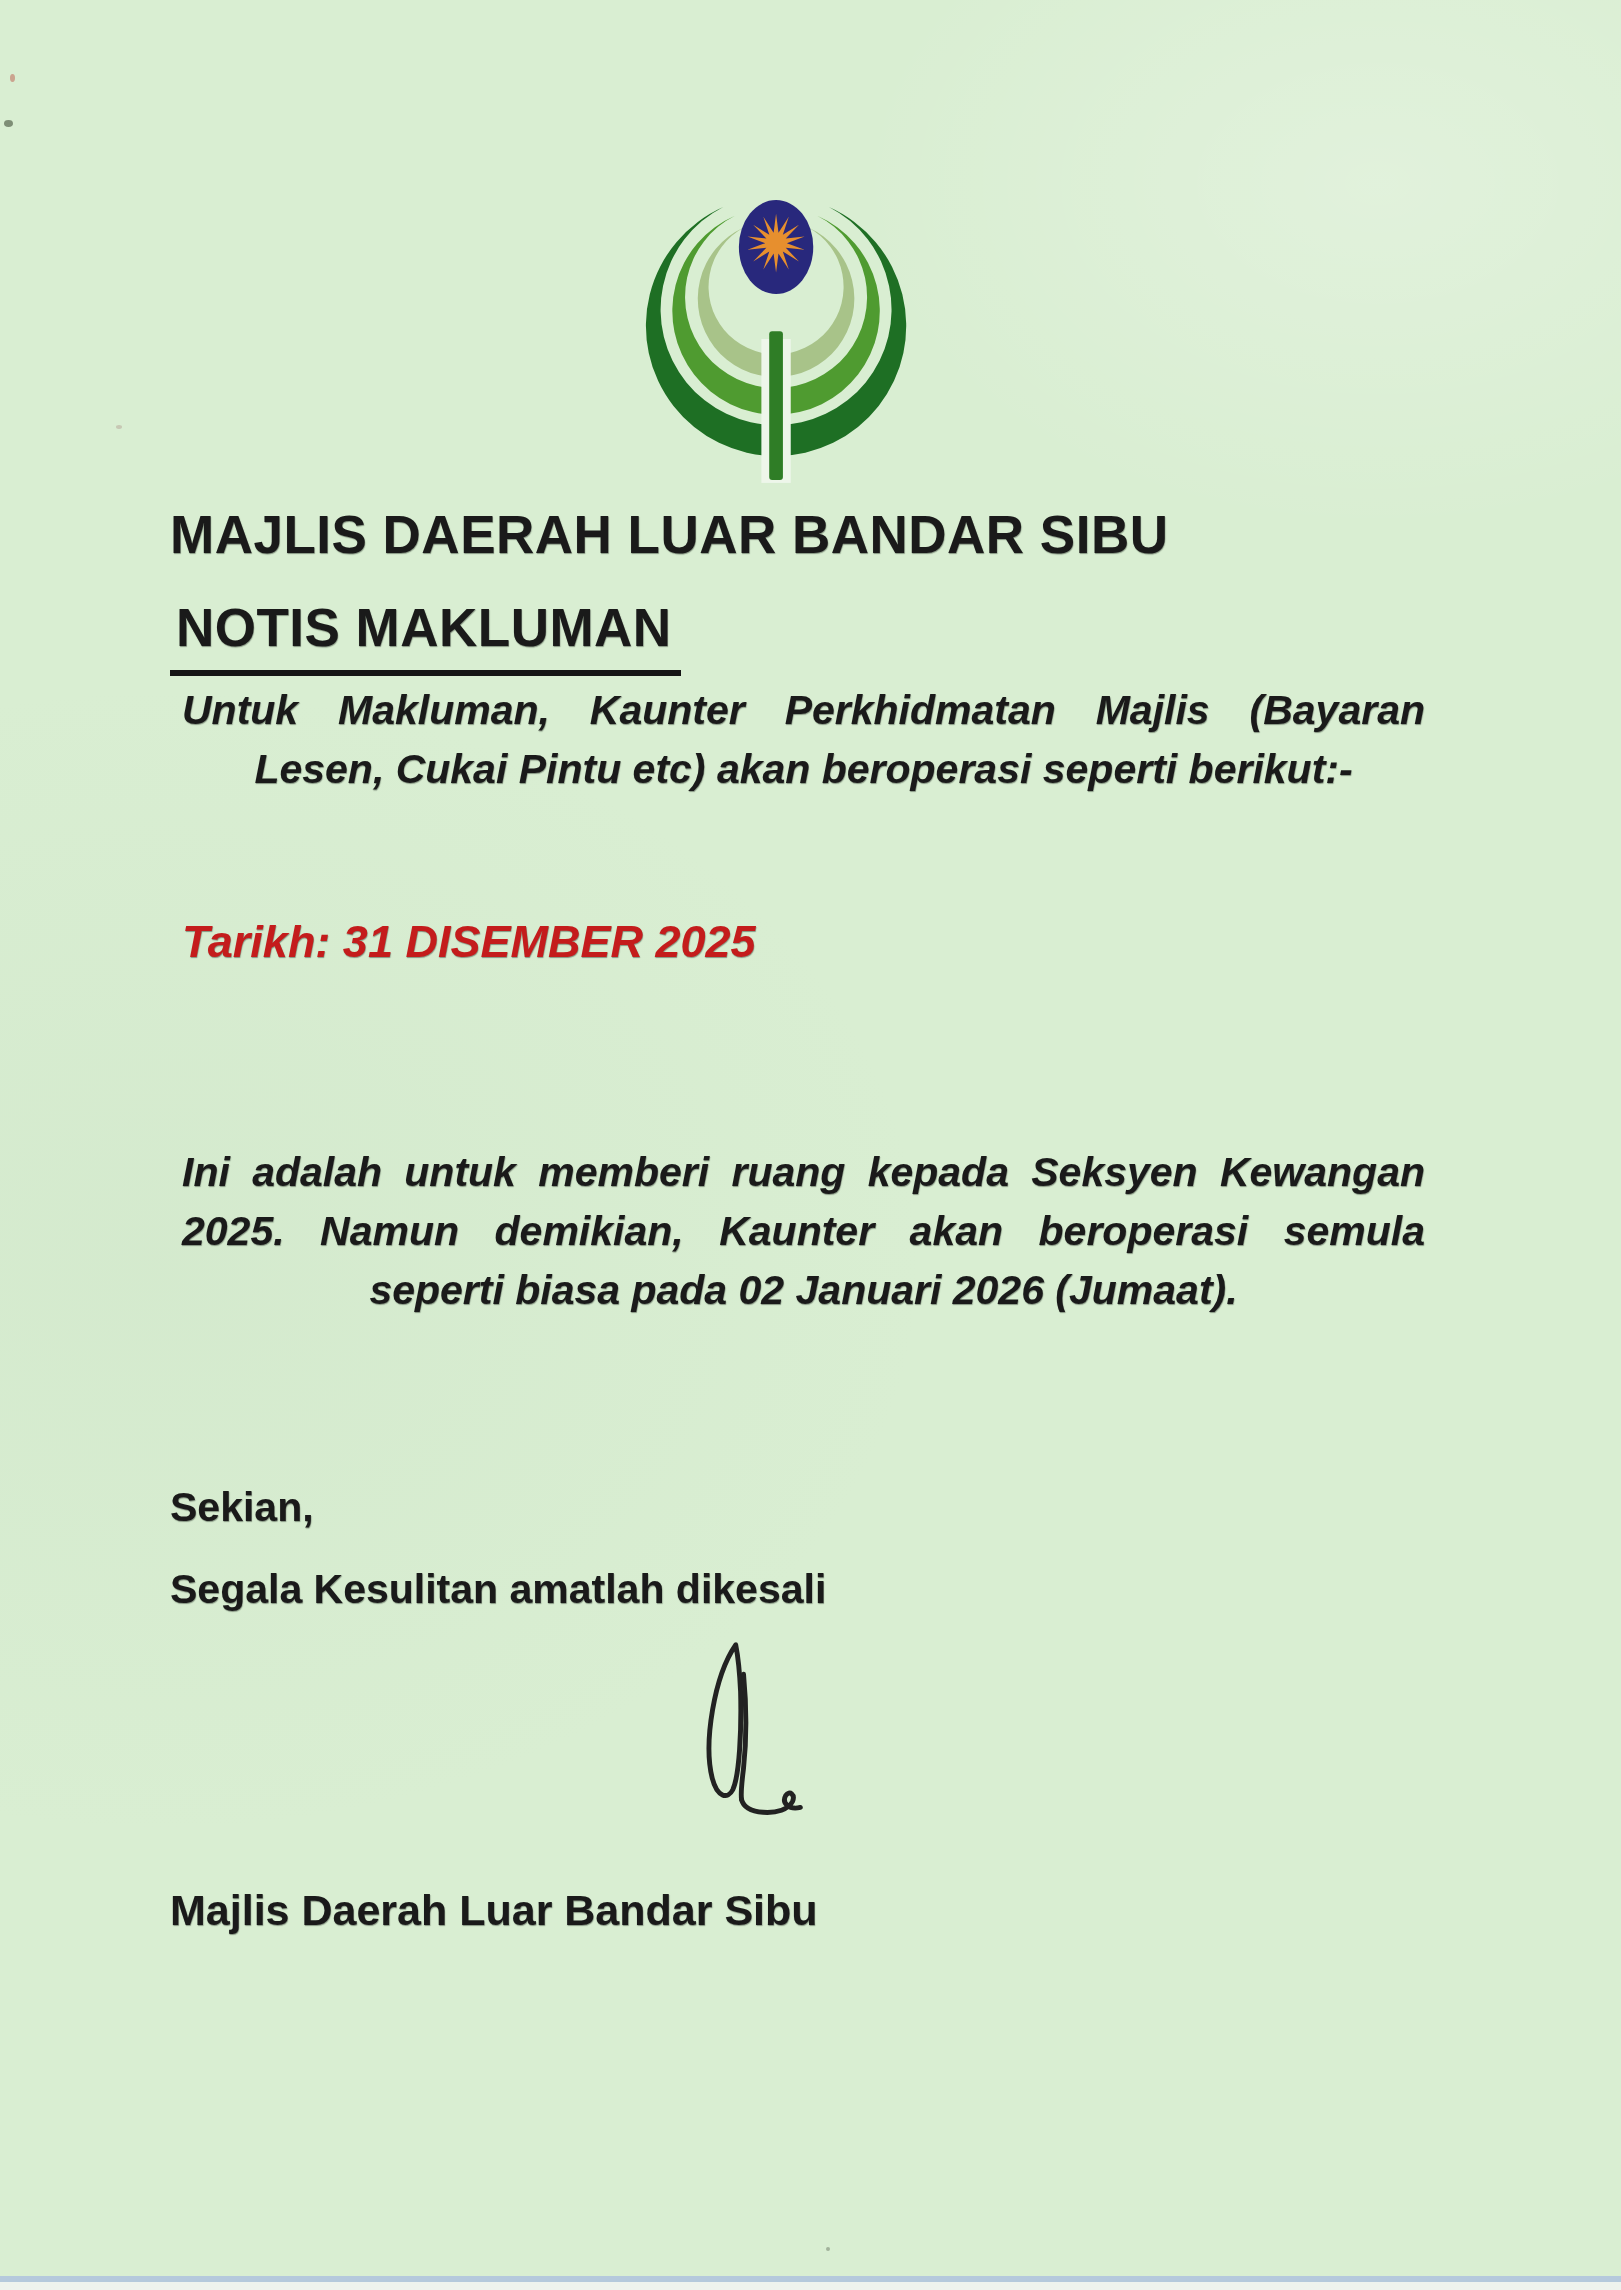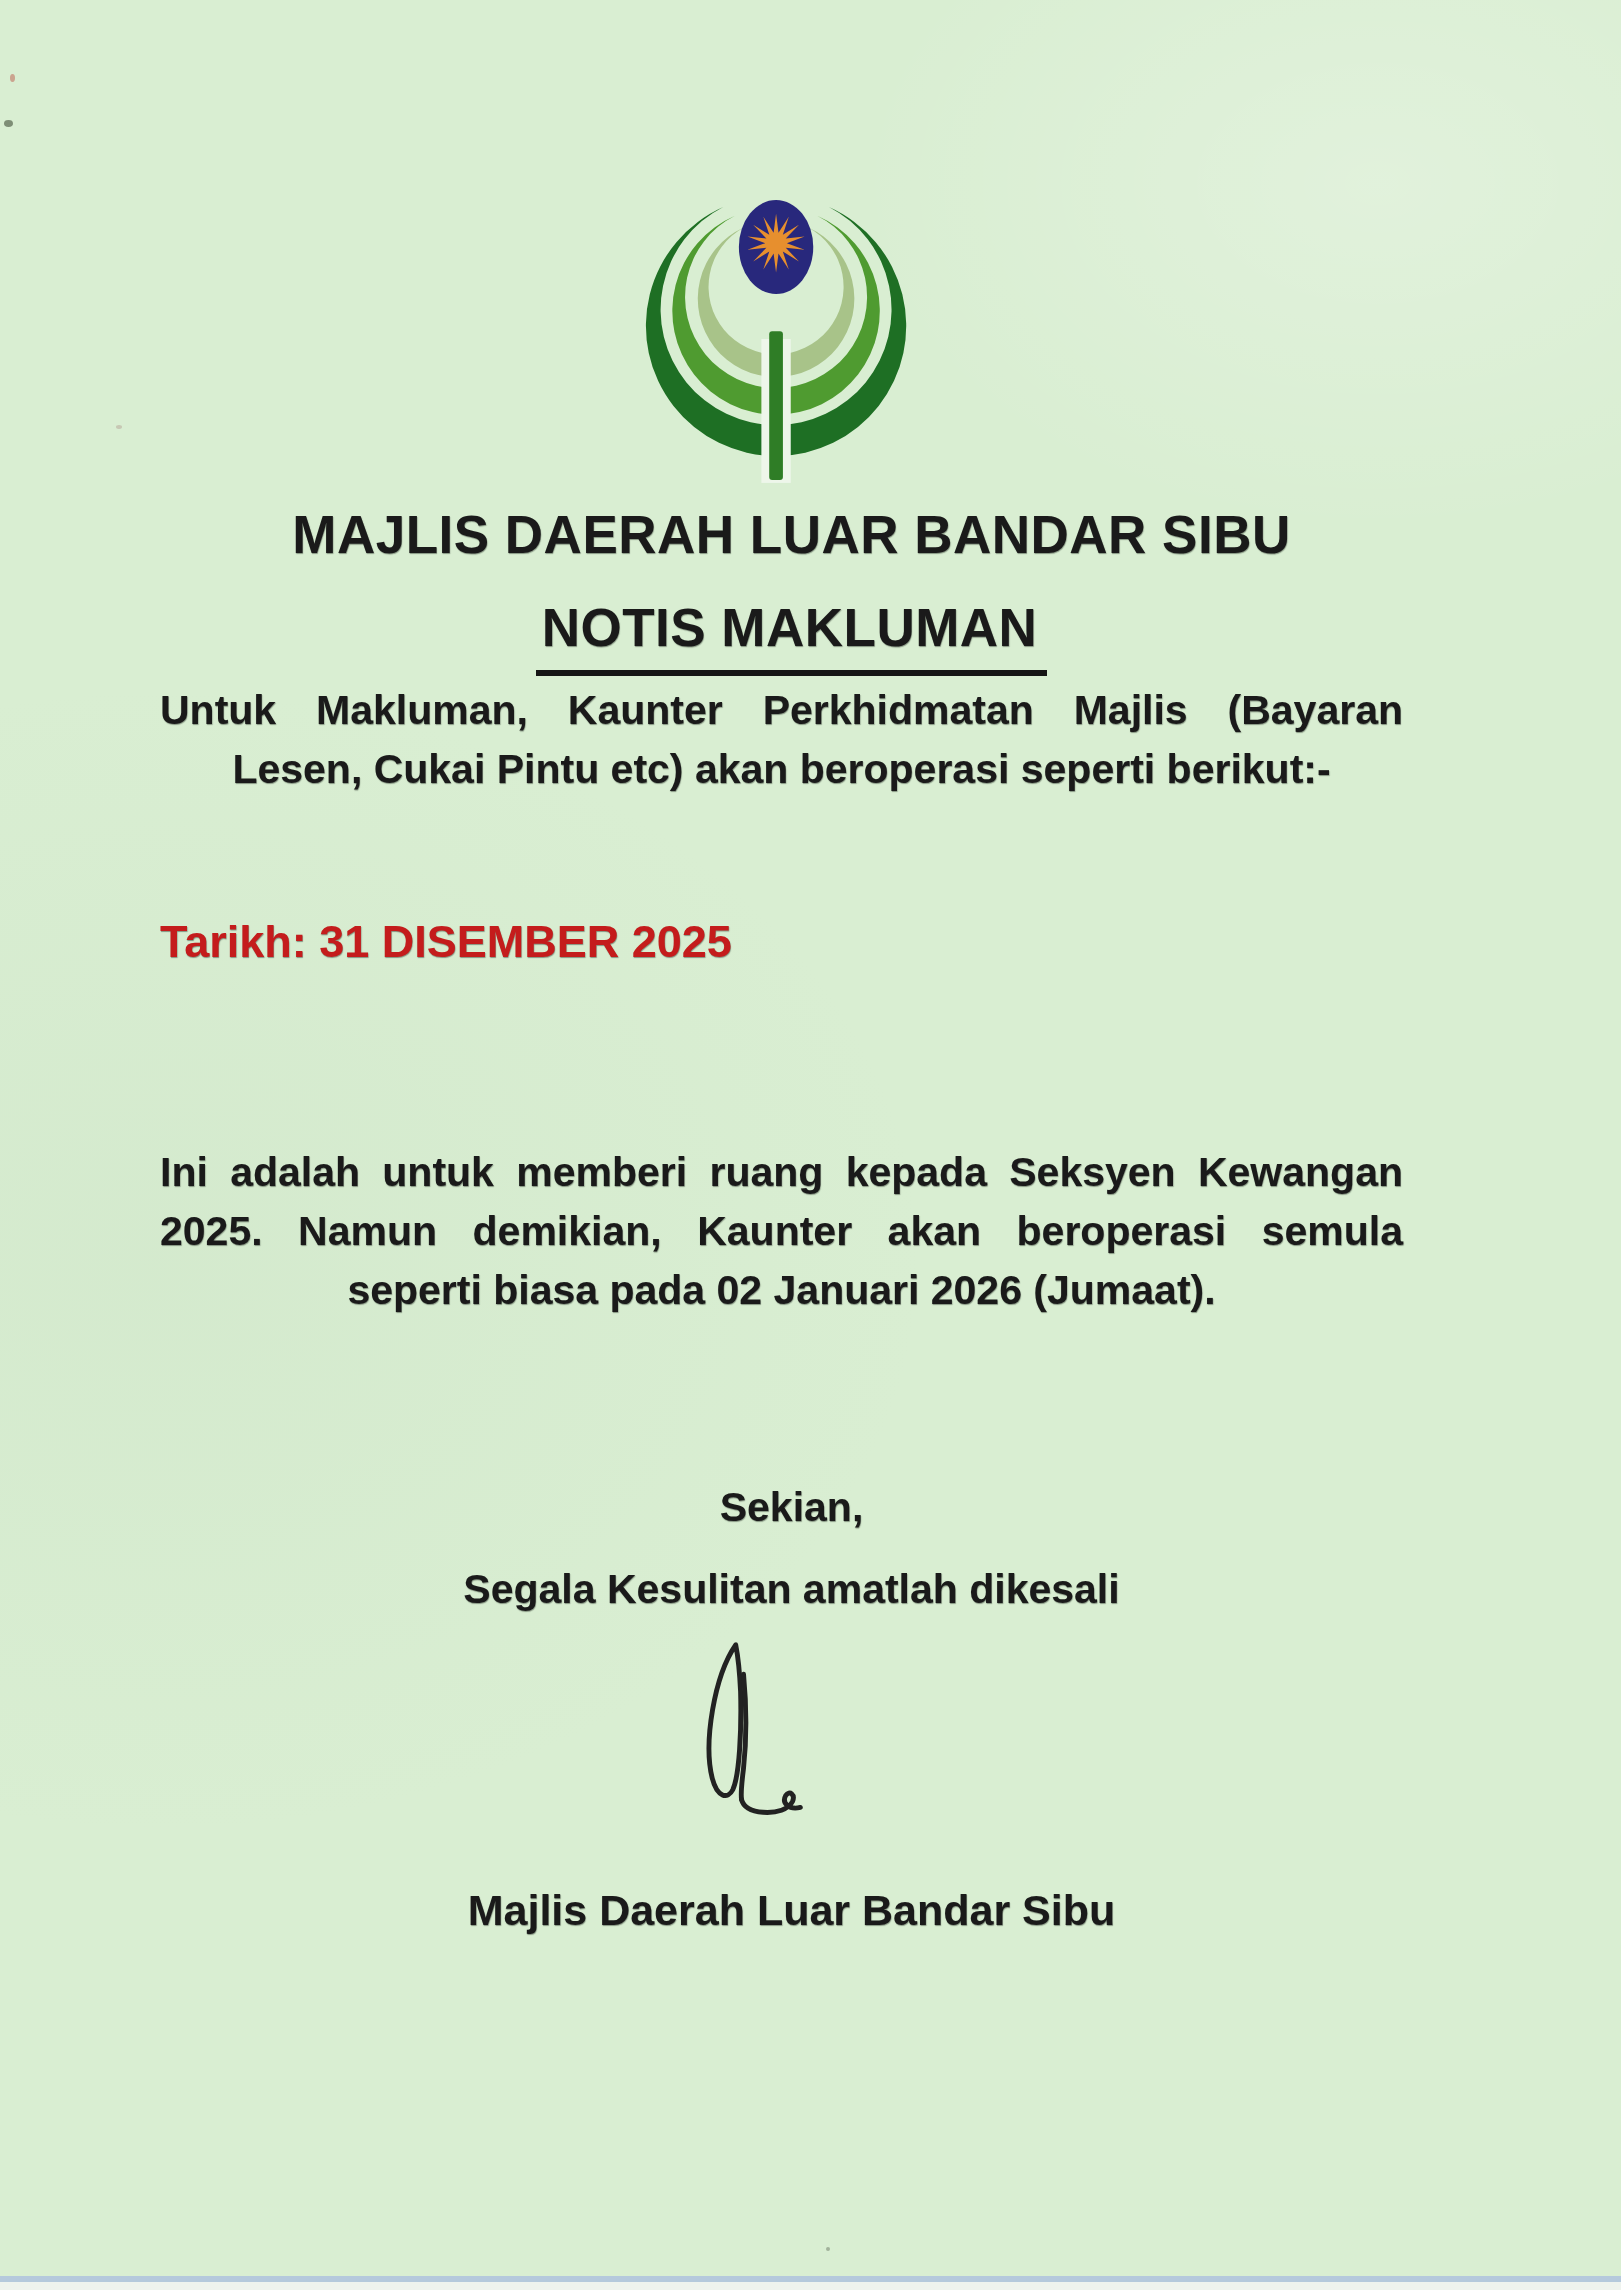--- a/index.html
+++ b/index.html
@@ -4,22 +4,22 @@
 <style>
   html,body{margin:0;padding:0;}
   body{width:1621px;height:2291px;overflow:hidden;font-family:"Liberation Sans","DejaVu Sans",sans-serif;}
   #page{position:relative;width:1621px;height:2291px;
         background:
           radial-gradient(882px 588px at 85% 8%, rgba(255,255,255,0.22), rgba(255,255,255,0) 60%),
           radial-gradient(1176px 882px at 10% 55%, rgba(190,215,185,0.18), rgba(190,215,185,0) 65%),
           #d9eed2;
         color:#1a1a1a;}
   .blk{position:absolute;font-weight:700;text-shadow:0.5px 0.6px 1px rgba(30,40,30,0.45);}
-  .center{left:170px;width:1243px;text-align:center;}
-  .col{left:160px;width:1243px;}
+  .center{left:170px;width:1243px;text-align:left;}
+  .col{left:182px;width:1243px;font-style:italic;}
   .titleline{font-size:53px;line-height:69px;letter-spacing:0.5px;}
   .bodyline{font-size:41px;line-height:59px;height:59px;}
   .just{text-align:justify;text-align-last:justify;}
   .lastline{text-align:center;}
   .redline{font-size:45px;line-height:59px;}
   .u-span{display:inline-block;border-bottom:6.9px solid #151515;padding:0 9.8px 7.8px 5.9px;}
   .scan-speck{position:absolute;border-radius:50%;}
   #scan-edge-line{position:absolute;left:0;top:2276px;width:1621px;height:5.9px;background:#b5c9dc;}
   #scan-edge-white{position:absolute;left:0;top:2282px;width:1621px;height:8.8px;background:#eff3ee;}
   svg{display:block;}

